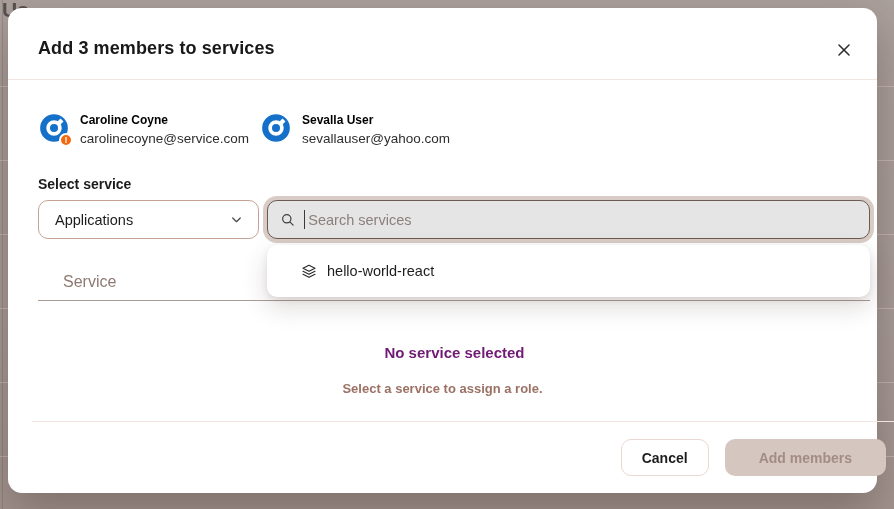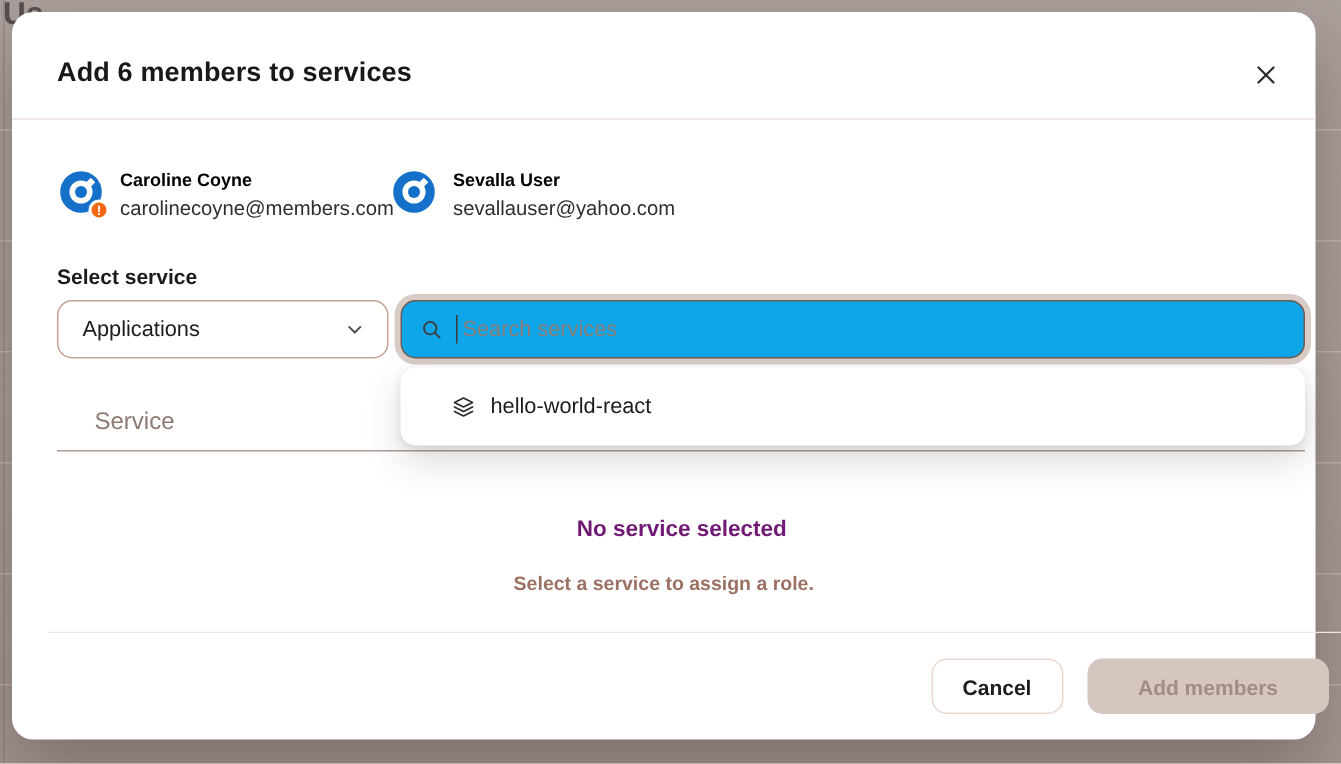--- a/index.html
+++ b/index.html
@@ -57,21 +57,21 @@
   .type-select {
     position:absolute; left:30px; top:192px; width:221px; height:39px;
     border:1px solid #c7a294; border-radius:10px; background:#fff;
     display:flex; align-items:center; justify-content:space-between;
     padding:0 14px 0 16px; cursor:pointer;
   }
   .type-select-value { font-size:14.5px; color:#1c1c1c; }
 
   .search-box {
     position:absolute; left:259px; top:192px; width:603px; height:39px;
-    background:#0ea5e9;
+    background:#e5e5e5;
     border:1.5px solid #6d5a52; border-radius:10px;
     box-shadow:0 0 0 4px #d9ccc6;
     display:flex; align-items:center; padding:0 12px; gap:8px;
   }
   .search-input {
     flex:1; border:none; outline:none; font-family:"Liberation Sans", sans-serif;
     font-size:14.5px; color:#1c1c1c; background:transparent; caret-color:#333;
   }
   .search-input::placeholder { color:#8c7f79; opacity:1; }
   .caret { width:1.3px; height:19px; background:#3a3a3a; margin-right:-5px; }
@@ -118,41 +118,41 @@
 <div class="bg-line" style="top:86px"></div>
 <div class="bg-line" style="top:160px"></div>
 <div class="bg-line" style="top:234px"></div>
 <div class="bg-line" style="top:308px"></div>
 <div class="bg-line" style="top:382px"></div>
 <div class="bg-line" style="top:456px"></div>
 
 <div class="modal">
 
   <div class="modal-header">
-    <div class="modal-title">Add 6 members to services</div>
+    <div class="modal-title">Add 3 members to services</div>
     <div class="close-btn">
       <svg width="16" height="16" viewBox="0 0 16 16">
         <line x1="3" y1="3" x2="13" y2="13" stroke="#2b2b2b" stroke-width="1.5" stroke-linecap="round"></line>
         <line x1="13" y1="3" x2="3" y2="13" stroke="#2b2b2b" stroke-width="1.5" stroke-linecap="round"></line>
       </svg>
     </div>
   </div>
 
   <div class="user-card u0">
     <div class="avatar-wrap">
       <svg width="32" height="32" viewBox="0 0 24 24">
         <circle cx="12" cy="12" r="8.1" fill="none" stroke="#1470c8" stroke-width="4.6"></circle>
         <line x1="18" y1="6" x2="12.5" y2="11.5" stroke="#ffffff" stroke-width="3.2"></line>
         <circle cx="12" cy="12" r="3" fill="#1470c8"></circle>
       </svg>
       <div class="avatar-badge">!</div>
     </div>
     <div>
       <div class="user-name">Caroline Coyne</div>
-      <div class="user-email">carolinecoyne@members.com</div>
+      <div class="user-email">carolinecoyne@service.com</div>
     </div>
   </div>
 
   <div class="user-card u1">
     <div class="avatar-wrap">
       <svg width="32" height="32" viewBox="0 0 24 24">
         <circle cx="12" cy="12" r="8.1" fill="none" stroke="#1470c8" stroke-width="4.6"></circle>
         <line x1="18" y1="6" x2="12.5" y2="11.5" stroke="#ffffff" stroke-width="3.2"></line>
         <circle cx="12" cy="12" r="3" fill="#1470c8"></circle>
       </svg>

